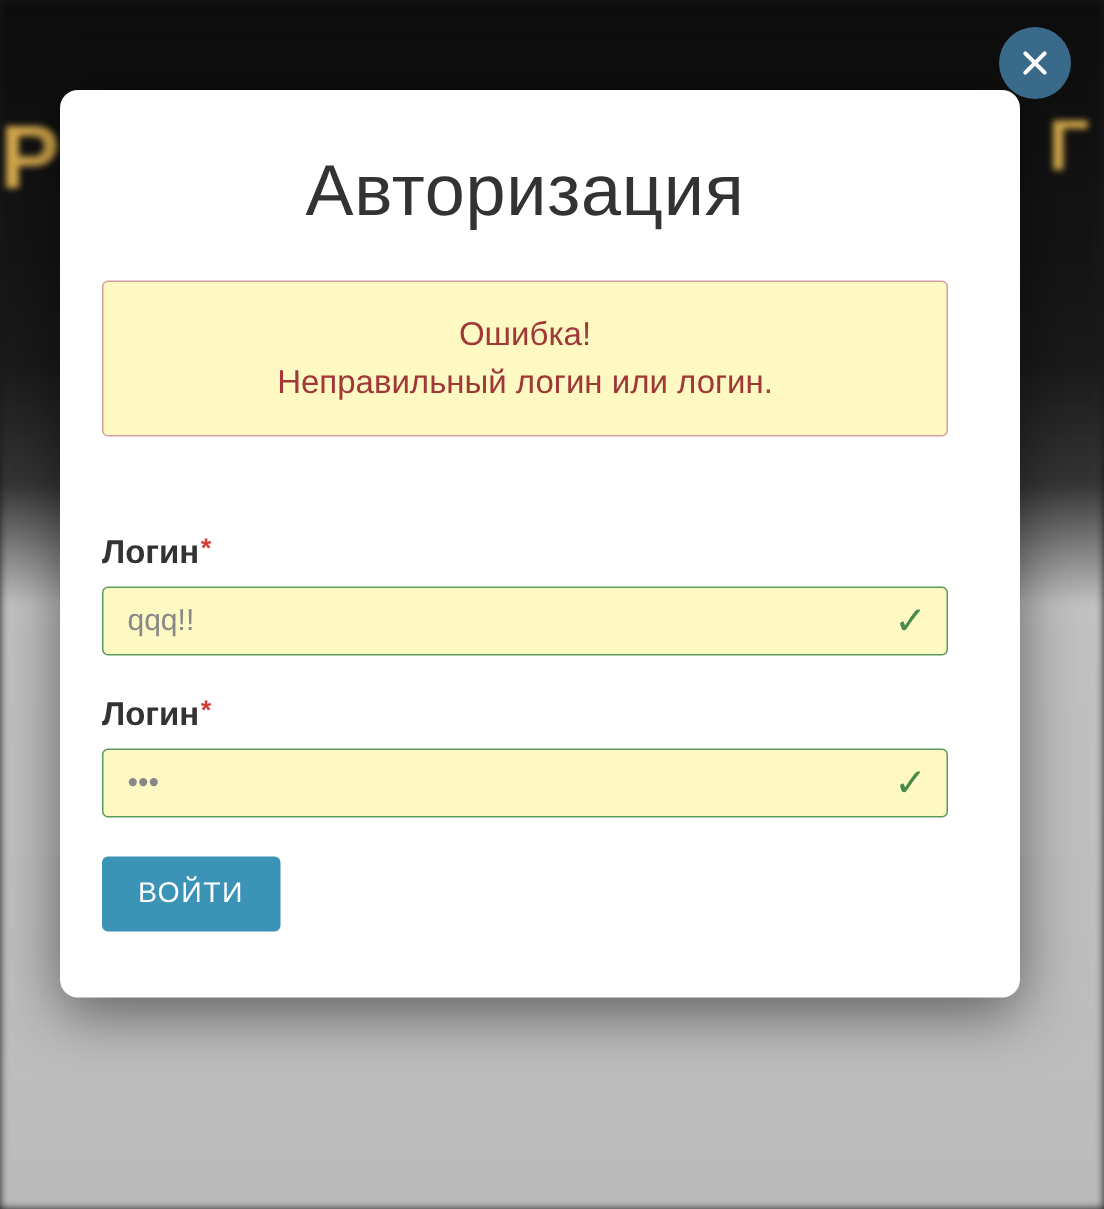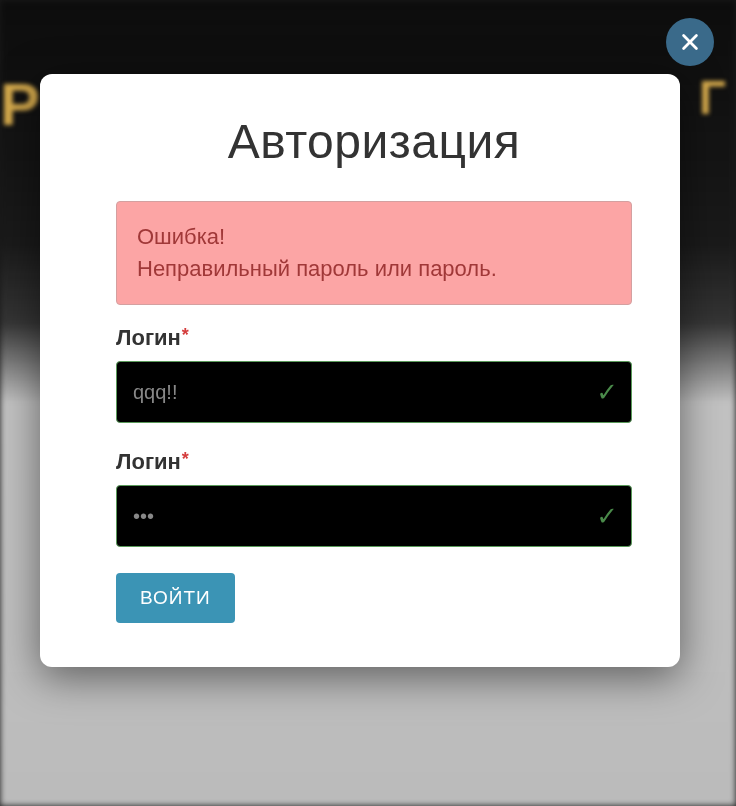--- a/index.html
+++ b/index.html
@@ -35,27 +35,27 @@
       position: absolute;
       top: 70px;
       right: 10px;
       color: #d4a94c;
       font-size: 48px;
       font-weight: bold;
       filter: blur(2px);
     }
     .modal {
       position: absolute;
-      top: 74px;
+      top: 60px;
       left: 40px;
       width: 640px;
       background: #ffffff;
       border-radius: 12px;
       box-shadow: 0 10px 40px rgba(0,0,0,0.5);
-      padding: 40px 48px 44px 76px;
+      padding: 40px 48px 44px 28px;
     }
     .close-btn {
       position: absolute;
       top: 18px;
       right: 22px;
       width: 48px;
       height: 48px;
       border-radius: 50%;
       background: #3a6a8a;
       border: none;
@@ -72,25 +72,26 @@
     }
     .modal-title {
       font-size: 48px;
       font-weight: 400;
       color: #333;
       text-align: center;
       margin-bottom: 32px;
       letter-spacing: 0.5px;
     }
     .alert {
-      background: #fca5a5;
+      background: #fef9c3;
       border: 1px solid #d4a0a0;
       border-radius: 4px;
       padding: 22px 20px;
-      margin-bottom: 20px;
+      text-align: center;
+      margin-bottom: 64px;
     }
     .alert-title {
       color: #a03838;
       font-size: 22px;
       font-weight: 500;
       margin-bottom: 6px;
     }
     .alert-message {
       color: #a03838;
       font-size: 22px;
@@ -110,27 +111,27 @@
       color: #d43c3c;
       font-size: 18px;
       vertical-align: top;
       margin-left: 1px;
     }
     .input-wrap {
       position: relative;
     }
     .form-input {
       width: 100%;
-      height: 62px;
+      height: 46px;
       border: 1px solid #5a9a5a;
       border-radius: 4px;
       padding: 0 50px 0 16px;
       font-size: 20px;
       color: #888;
-      background: #000000;
+      background: #fef9c3;
       font-family: inherit;
     }
     .check-icon {
       position: absolute;
       right: 14px;
       top: 50%;
       transform: translateY(-50%);
       color: #4a8a4a;
       font-size: 26px;
       pointer-events: none;
@@ -164,21 +165,21 @@
     <line x1="5" y1="5" x2="19" y2="19"></line>
     <line x1="19" y1="5" x2="5" y2="19"></line>
   </svg>
 </button>
 
 <div class="modal">
   <h1 class="modal-title">Авторизация</h1>
 
   <div class="alert">
     <div class="alert-title">Ошибка!</div>
-    <div class="alert-message">Неправильный пароль или пароль.</div>
+    <div class="alert-message">Неправильный логин или логин.</div>
   </div>
 
   <div class="form-group">
     <label class="form-label">
       <span>Логин</span><span class="required">*</span>
     </label>
     <div class="input-wrap">
       <input type="text" class="form-input" value="qqq!!" style="">
       <span class="check-icon">✓</span>
     </div>

